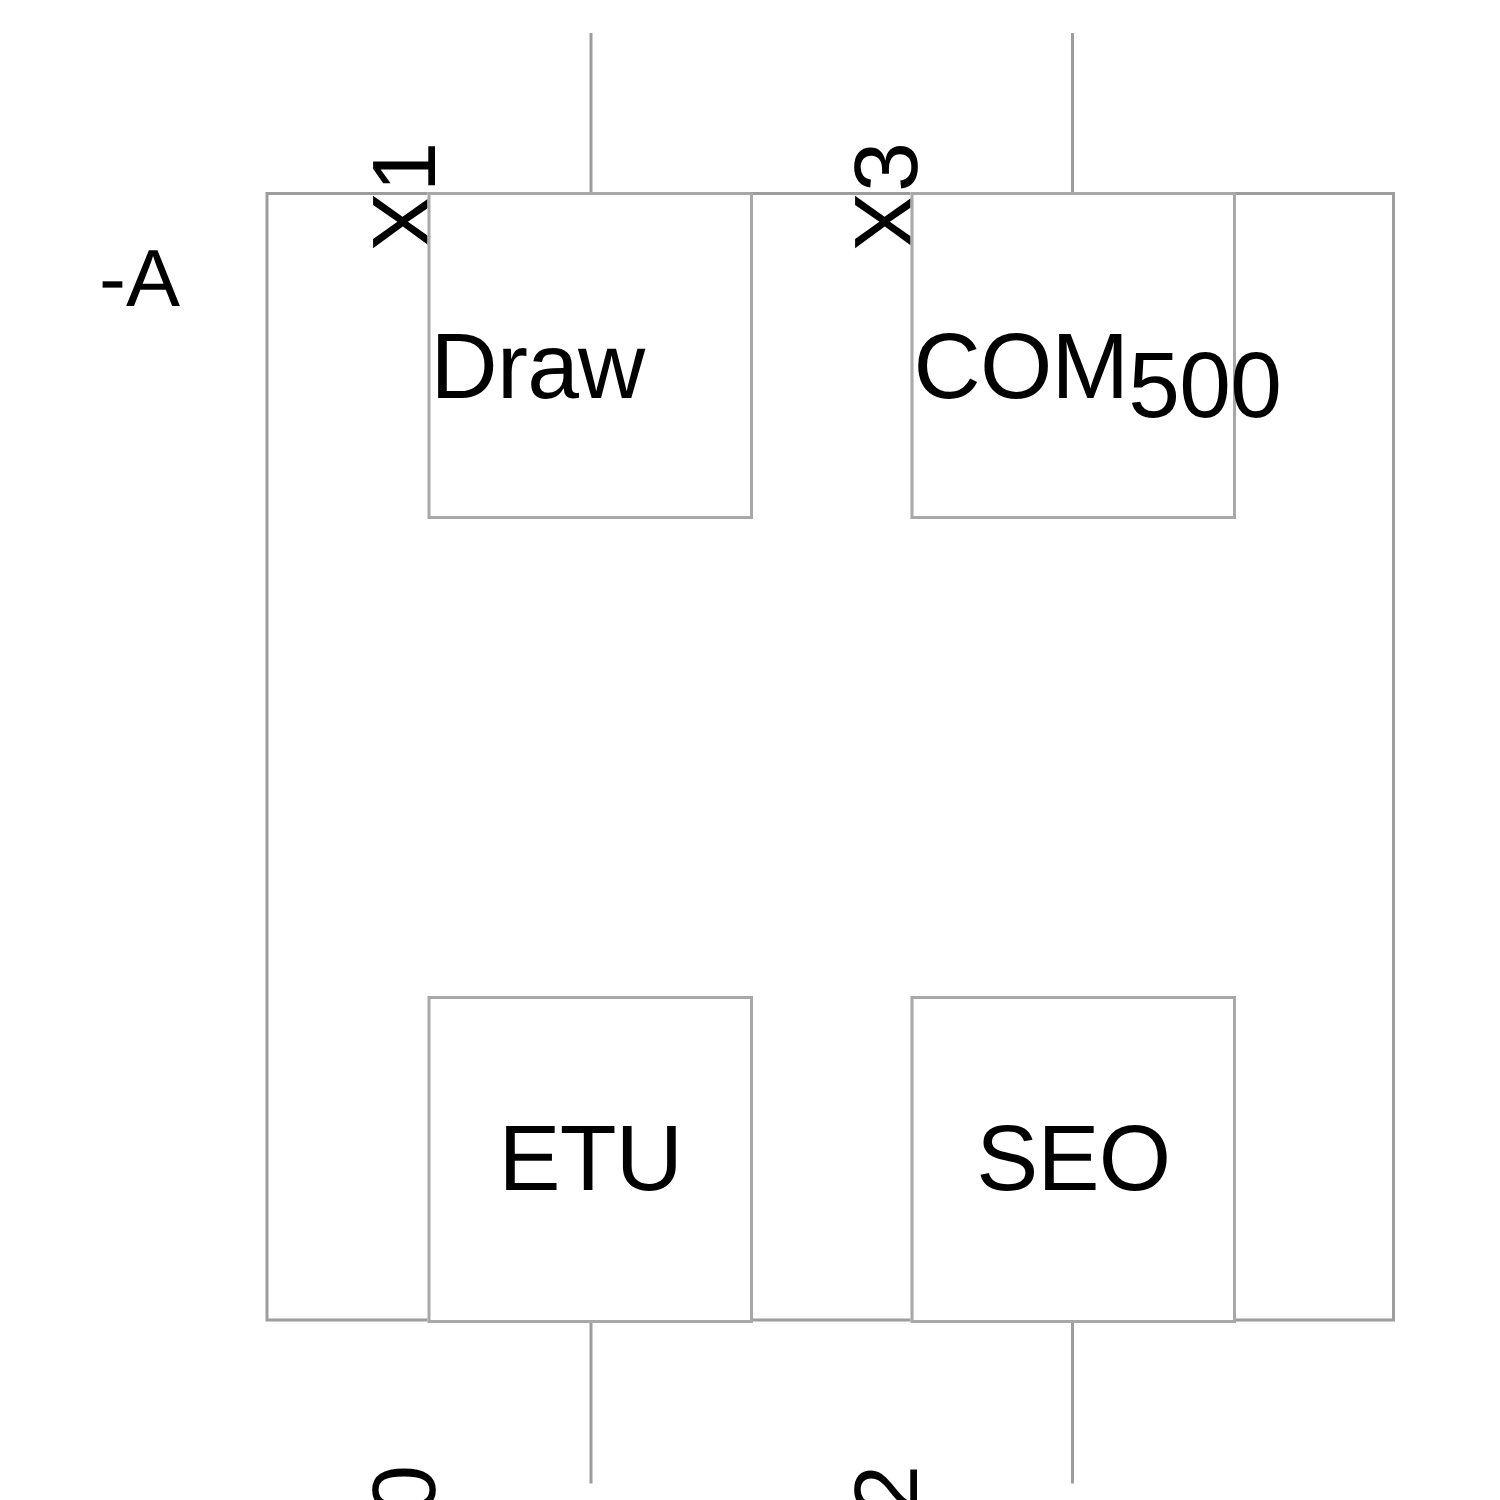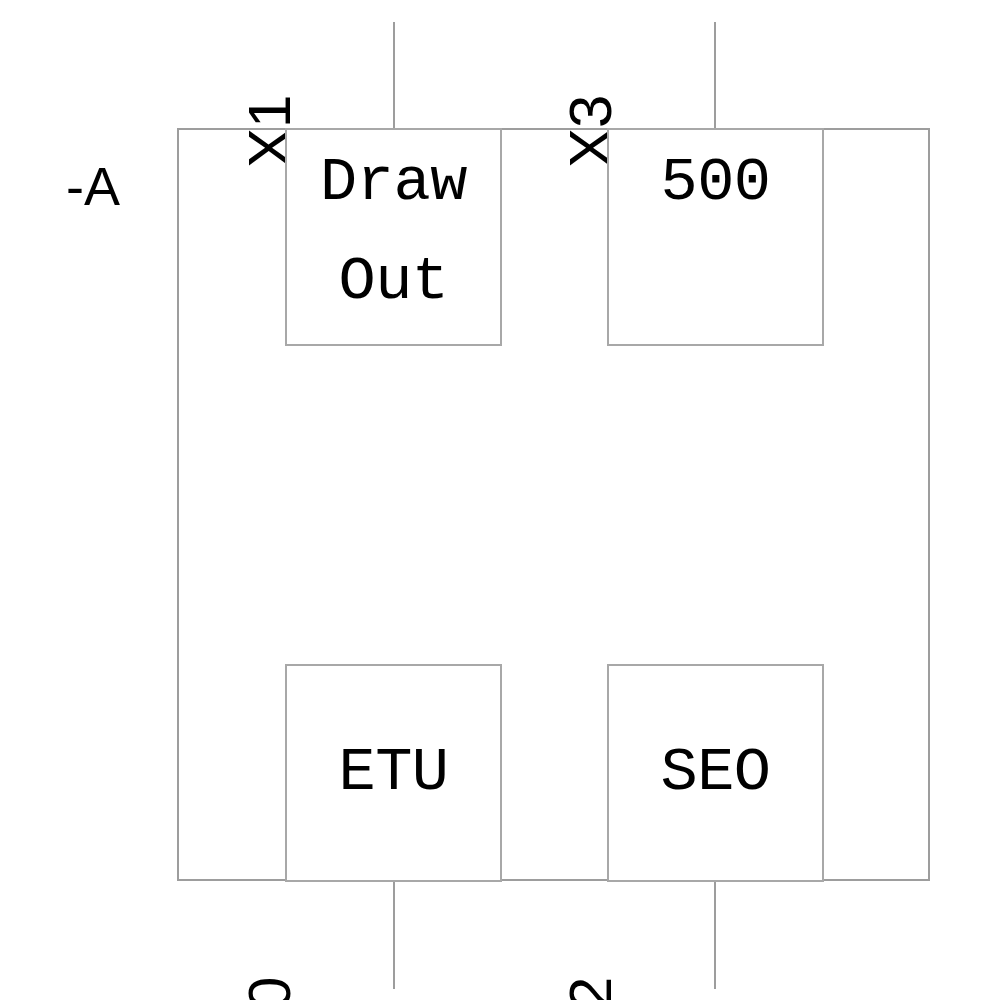--- a/index.html
+++ b/index.html
@@ -35,28 +35,27 @@
 
   
   .unit {
     position: absolute;
     width: 217px;
     height: 218px;
     border: 2px solid #a8a8a8;
     box-sizing: border-box;
     background: #ffffff;
     display: flex;
-    flex-direction: column;
+    flex-direction: row;
     align-items: center;
     justify-content: center;
     color: #000000;
     font-size: 62px;
     line-height: 1.18;
     letter-spacing: -0.5px;
-    font-family: Liberation Mono, monospace;
   }
   .unit .line {
     display: block;
     white-space: nowrap;
   }
 
   .unit-draw-out { left: 285px; top: 128px; }
   .unit-com800   { left: 607px; top: 128px; }
   .unit-etu      { left: 285px; top: 664px; }
   .unit-seo      { left: 607px; top: 664px; }
@@ -121,24 +120,24 @@
 
   <div class="port-label port-x1">X1</div>
   <div class="port-label port-x3">X3</div>
   <div class="port-label port-x0">X0</div>
   <div class="port-label port-x2">X2</div>
 
   <div class="enclosure"></div>
 
   <div class="unit unit-draw-out two-line">
     <span class="line">Draw</span>
-    <span class="line">Out</span>
   </div>
 
   <div class="unit unit-com800 two-line">
+    <span class="line">COM</span>
     <span class="line">500</span>
   </div>
 
   <div class="unit unit-seo">
     <span class="line">SEO</span>
   </div>
 
   <div class="unit unit-etu">
     <span class="line">ETU</span>
   </div>

